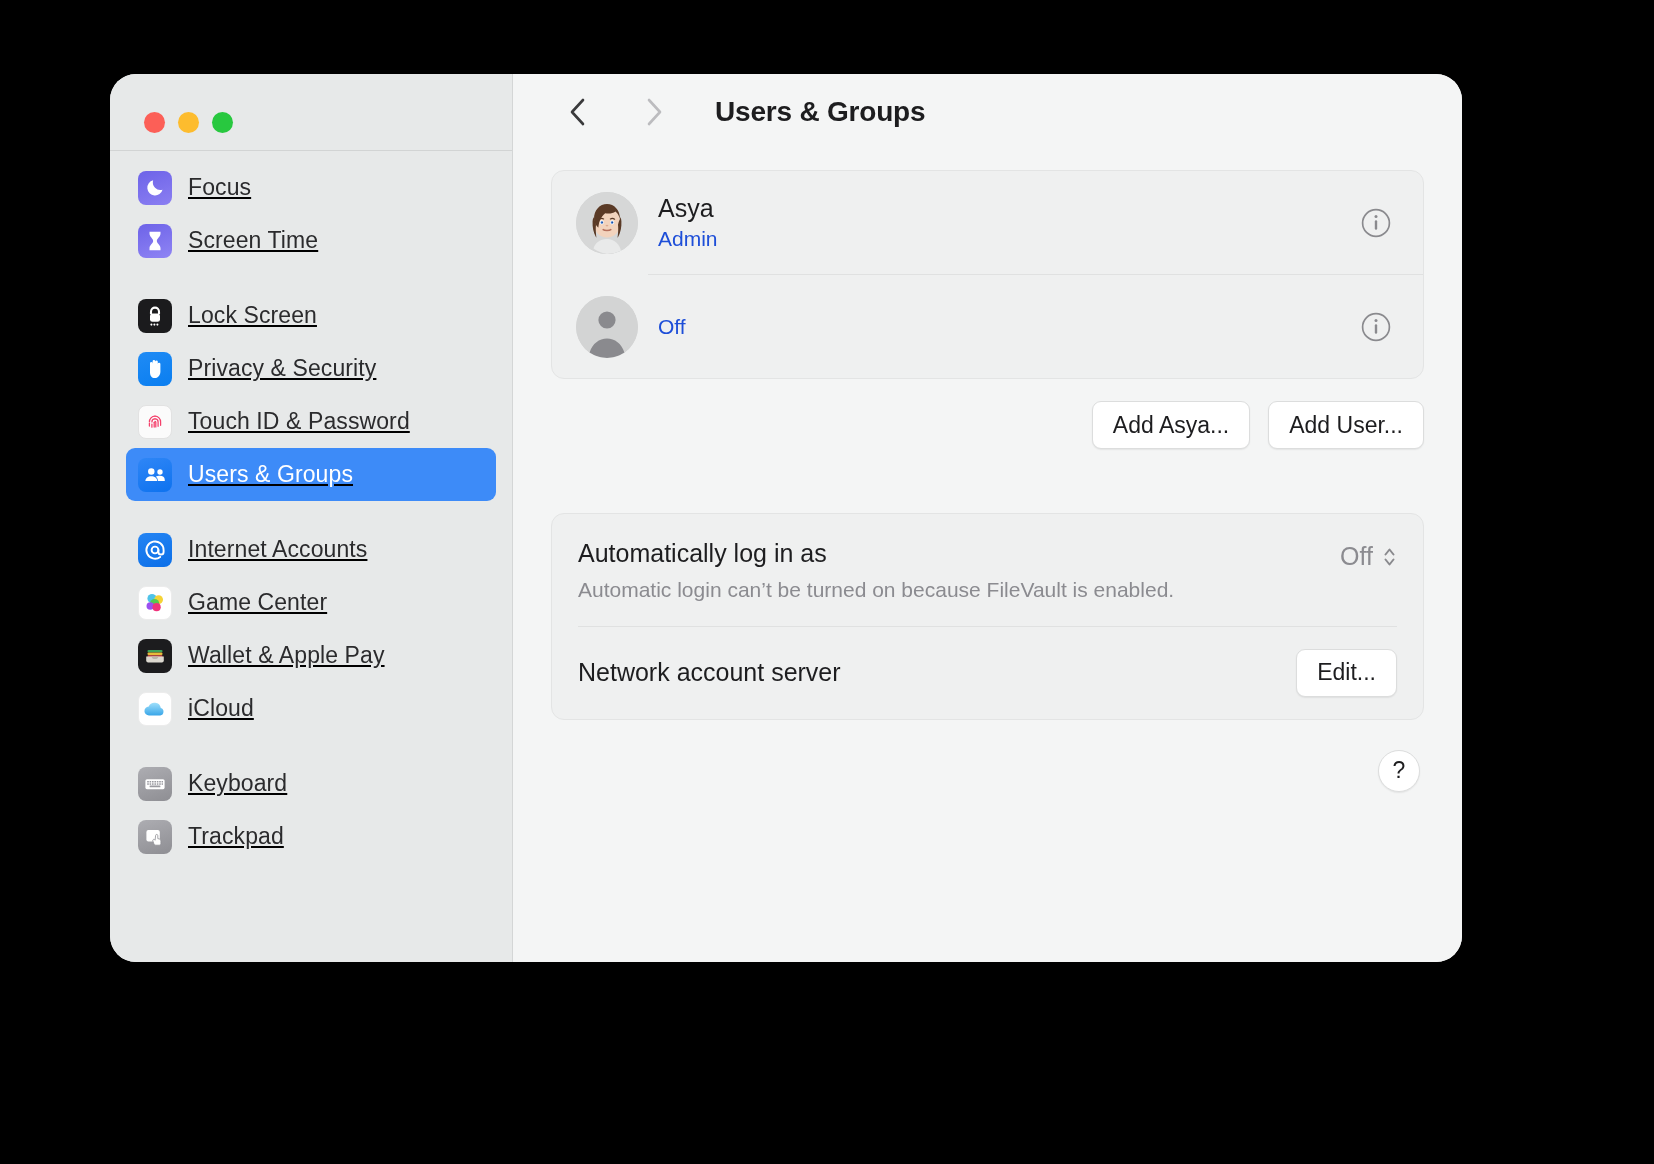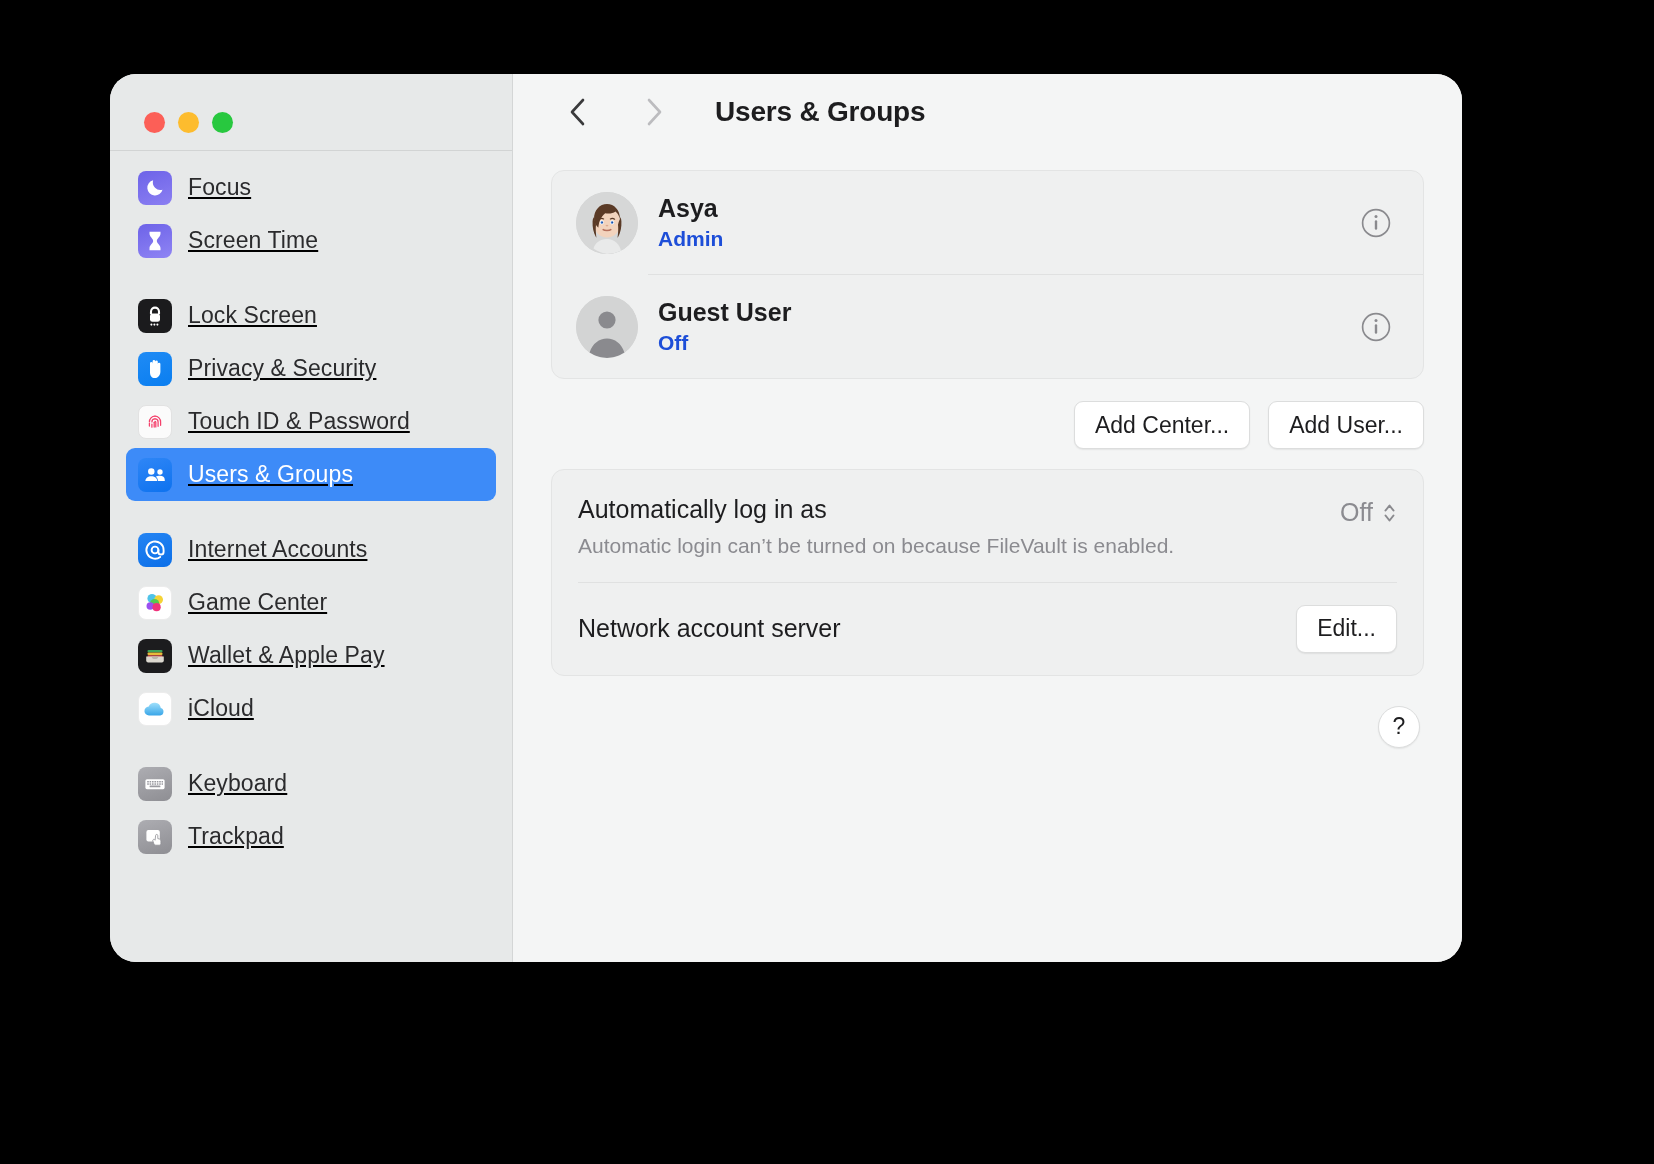--- a/index.html
+++ b/index.html
@@ -196,21 +196,21 @@
     width: 62px;
     height: 62px;
     border-radius: 50%;
     flex: 0 0 62px;
     overflow: hidden;
     position: relative;
     background: #d3d4d4;
   }
   .avatar svg { display: block; }
 
-  .user-text { flex: 1; min-width: 0; font-weight: bold; }
+  .user-text { flex: 1; min-width: 0; }
   .user-name {
     font-size: 25px;
     color: #1d1d1f;
     line-height: 1.22;
   }
   .user-sub {
     font-size: 21px;
     color: #1d4ed8;
     line-height: 1.25;
     margin-top: 2px;
@@ -241,21 +241,21 @@
     height: 48px;
     padding: 0 20px;
     font-family: "Liberation Sans", sans-serif;
     font-size: 23px;
     color: #1d1d1f;
     cursor: default;
     box-shadow: 0 1px 1.5px rgba(0,0,0,0.07);
     white-space: nowrap;
   }
 
-  .card-2 { margin-top: 20px; }
+  .card-2 { margin-top: 64px; }
 
   .setting-row {
     display: flex;
     align-items: center;
     padding: 24px 26px 22px 26px;
     gap: 16px;
   }
   .setting-main { flex: 1; min-width: 0; }
   .setting-title {
     font-size: 25px;
@@ -566,36 +566,35 @@
 
         <div class="user-row">
           <div class="avatar">
             <svg width="62" height="62" viewBox="0 0 62 62">
               <circle cx="31" cy="31" r="31" fill="#d3d4d4"></circle>
               <circle cx="31" cy="24" r="8.6" fill="#8a8a8e"></circle>
               <path d="M13.6 56.6C16.6 47.6 23.1 42.6 31 42.6s14.4 5 17.4 14a31 31 0 0 1-34.8 0z" fill="#8a8a8e"></path>
             </svg>
           </div>
           <div class="user-text">
-            <div class="user-name">Guest User</div>
             <div class="user-sub">Off</div>
           </div>
           <button class="info-btn">
             <svg width="34" height="34" viewBox="0 0 34 34">
               <circle cx="17" cy="17" r="13.4" fill="none" stroke="#8a8a8e" stroke-width="1.7"></circle>
               <circle cx="17" cy="10.6" r="1.5" fill="#8a8a8e"></circle>
               <rect x="15.8" y="14.2" width="2.4" height="9.6" rx="1.2" fill="#8a8a8e"></rect>
             </svg>
           </button>
         </div>
 
       </div>
 
       <div class="btn-row">
-        <button class="push-btn">Add Center...</button>
+        <button class="push-btn">Add Asya...</button>
         <button class="push-btn">Add User...</button>
       </div>
 
       <div class="card card-2">
 
         <div class="setting-row">
           <div class="setting-main">
             <div class="setting-title">Automatically log in as</div>
             <div class="setting-desc">Automatic login can’t be turned on because FileVault is enabled.</div>
           </div>

